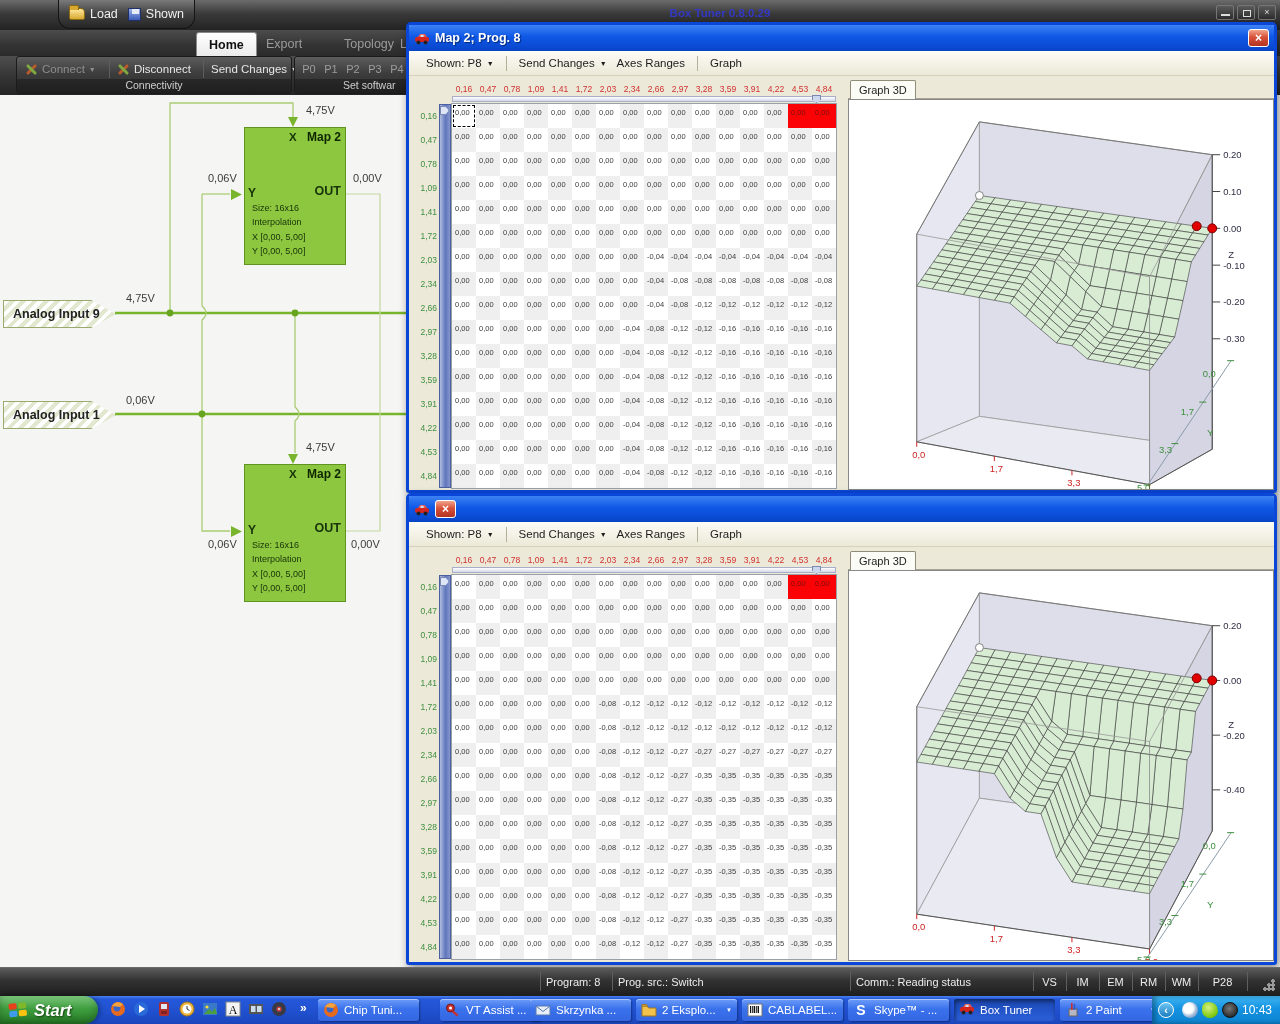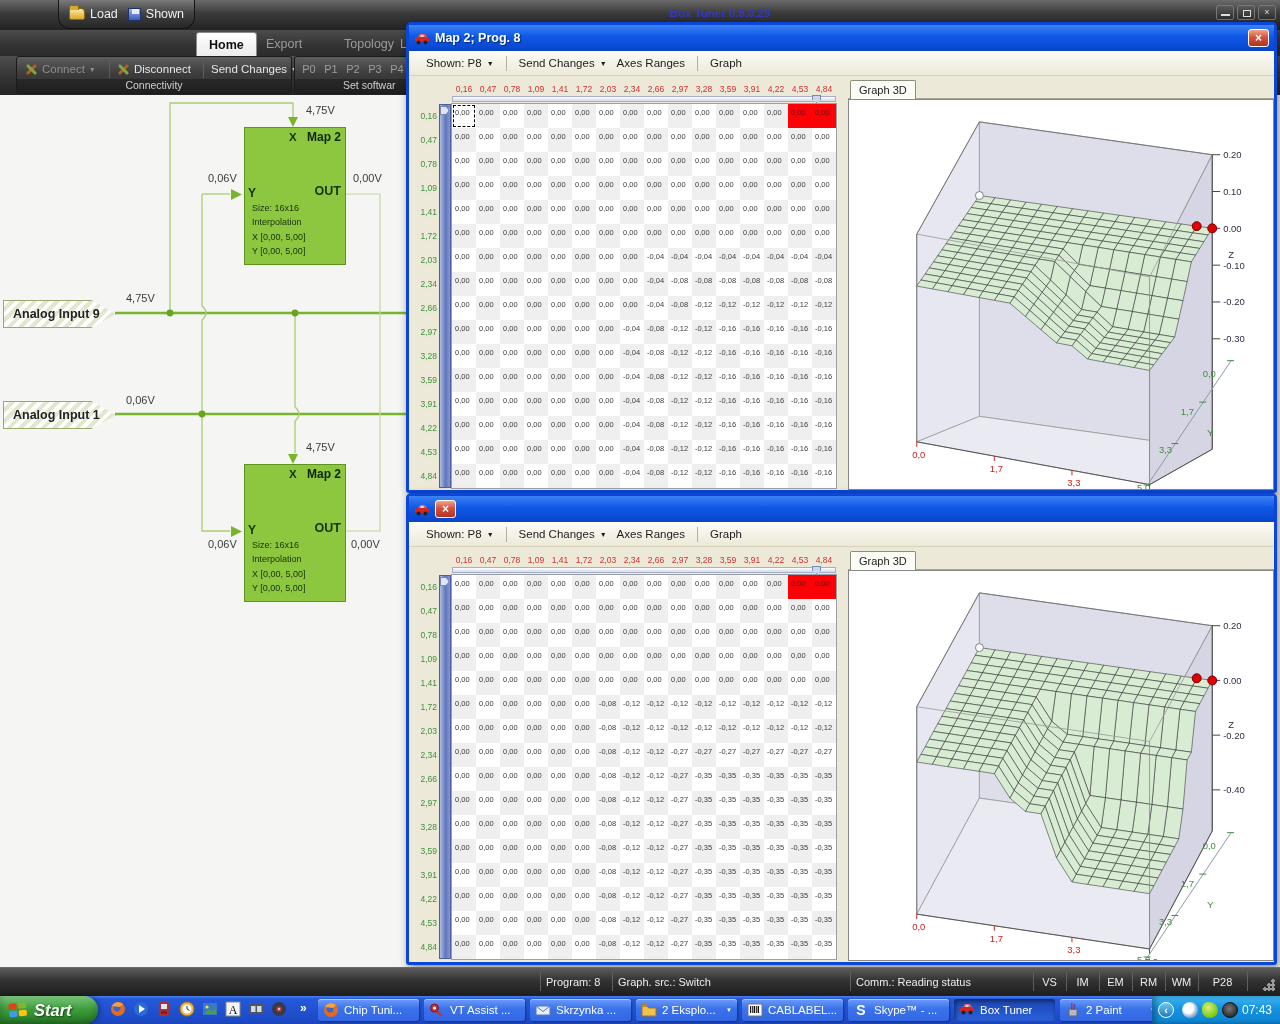--- a/index.html
+++ b/index.html
@@ -1469,21 +1469,21 @@
         <circle cx="349.40000000000003" cy="107.8" r="4.5" fill="#e00000" stroke="#7a0000" stroke-width="1"></circle>
         <circle cx="365" cy="110" r="4.5" fill="#e00000" stroke="#7a0000" stroke-width="1"></circle>
         <circle cx="131" cy="77" r="4" fill="#fff" stroke="#808080" stroke-width="1"></circle>
       </svg>
   </div>
 
   <div id="statusbar">
     <div class="sb-sep" style="left:540px"></div>
     <span class="sb-text" style="left:546px">Program: 8</span>
     <div class="sb-sep" style="left:612px"></div>
-    <span class="sb-text" style="left:618px">Graph. src.: Switch</span>
+    <span class="sb-text" style="left:618px">Prog. src.: Switch</span>
     <div class="sb-sep" style="left:850px"></div>
     <span class="sb-text" style="left:856px">Comm.: Reading status</span>
     <div class="sb-sep" style="left:1033px"></div>
     <span class="sb-cell" style="left:1033px;width:33px">VS</span>
     <div class="sb-sep" style="left:1066px"></div>
     <span class="sb-cell" style="left:1066px;width:33px">IM</span>
     <div class="sb-sep" style="left:1099px"></div>
     <span class="sb-cell" style="left:1099px;width:33px">EM</span>
     <div class="sb-sep" style="left:1132px"></div>
     <span class="sb-cell" style="left:1132px;width:33px">RM</span>
@@ -1550,21 +1550,21 @@
         <div class="task-btn" style="left: 318px;">
           <span style="display: inline-flex; width: 16px; height: 16px; flex: 0 0 auto;">
             <svg width="16" height="16">
               <circle cx="8" cy="8" r="7" fill="#e66a1e"></circle>
               <circle cx="7" cy="7" r="3.4" fill="#3a66c8"></circle>
               <path d="M2 5 A7 7 0 0 1 13 3 L10 6 Z" fill="#f4a23c"></path>
             </svg>
           </span>
           <span class="task-lbl">Chip Tuni...</span>
         </div>
-        <div class="task-btn" style="left: 424px;">
+        <div class="task-btn" style="left: 440px;">
           <span style="display: inline-flex; width: 16px; height: 16px; flex: 0 0 auto;">
             <svg width="16" height="16">
               <circle cx="5.5" cy="6" r="4" fill="#c83030" stroke="#701818"></circle>
               <circle cx="5.5" cy="6" r="1.5" fill="#fff"></circle>
               <rect x="8.5" y="8.5" width="6.5" height="2.4" transform="rotate(40 8.5 8.5)" fill="#c83030"></rect>
             </svg>
           </span>
           <span class="task-lbl">VT Assist ...</span>
         </div>
         <div class="task-btn" style="left: 530px;">
@@ -1633,17 +1633,17 @@
           <span class="task-lbl">2 Paint</span>
           <span style="font-size: 6px; margin-left: auto;">▼</span>
         </div>
       </div>
     <div id="tray">
       <div class="tray-ic" style="left:6px;background:linear-gradient(#6ec6f4,#1a7cc0);border:1px solid #fff;color:#fff;
            font-size:11px;font-weight:bold;text-align:center;line-height:14px">‹</div>
       <div class="tray-ic" style="left:30px;background:radial-gradient(circle at 40% 40%,#fff 35%,#9ab6d8 60%,#5070a0)"></div>
       <div class="tray-ic" style="left:50px;background:radial-gradient(circle at 40% 35%,#d6f080,#7ac70a 70%,#4e8a00);border-radius:40% 60% 50% 50%"></div>
       <div class="tray-ic" style="left:70px;background:radial-gradient(circle at 45% 40%,#777,#2a2a2a 75%);border:1px solid #111"></div>
-      <span id="tray-clock">07:43</span>
+      <span id="tray-clock">10:43</span>
     </div>
   </div>
 
 </div>
 
 </body></html>

